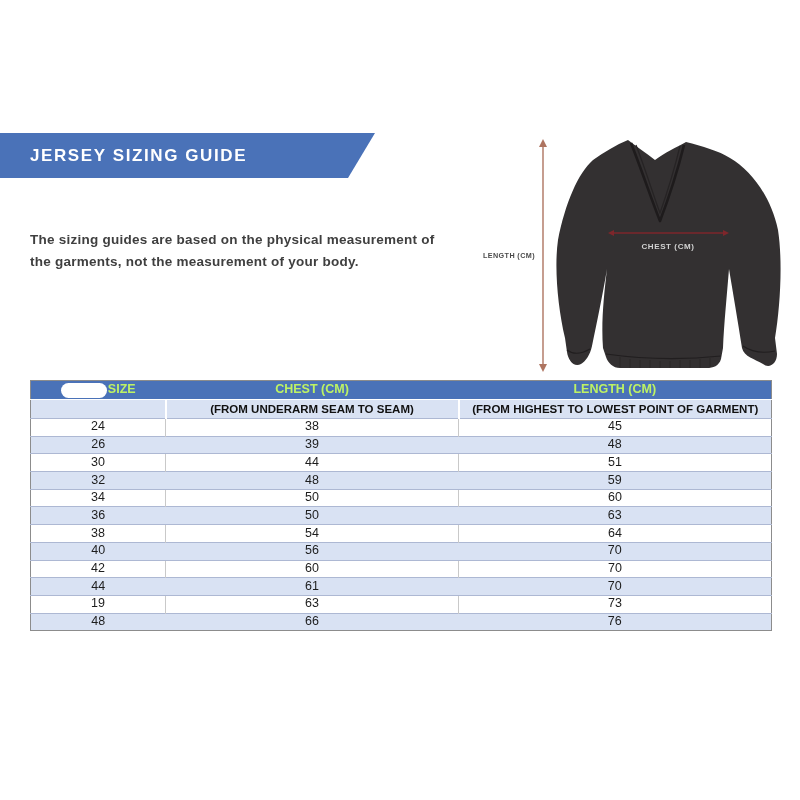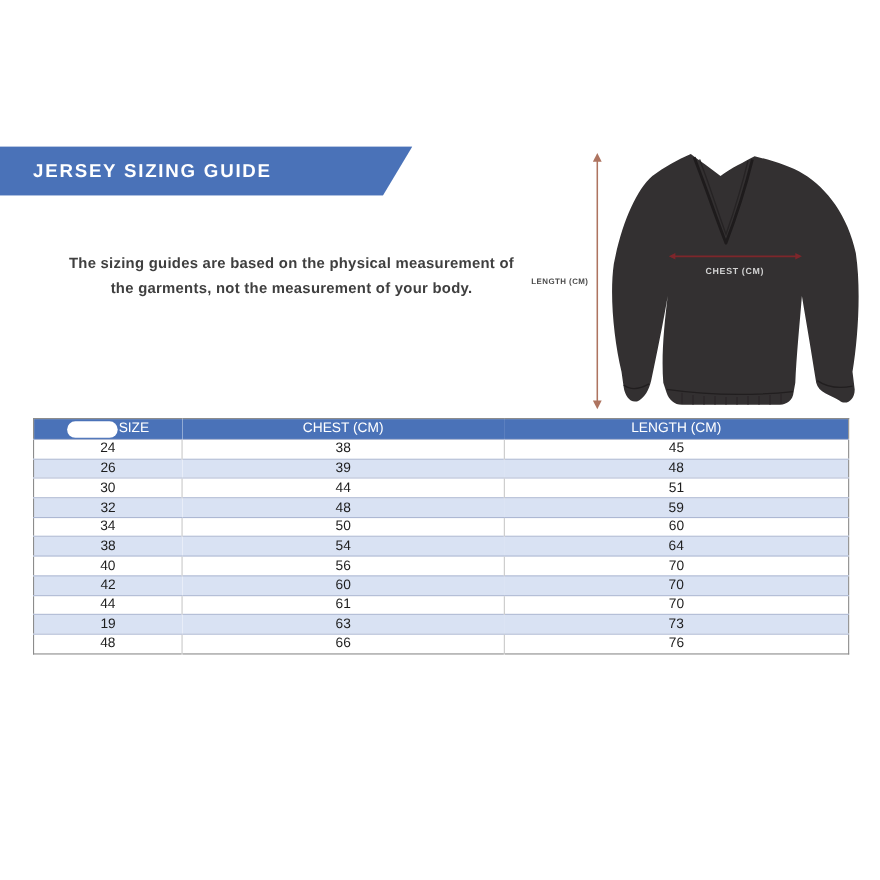--- a/index.html
+++ b/index.html
@@ -22,39 +22,39 @@
     clip-path:polygon(0 0,100% 0,calc(100% - 27px) 100%,0 100%);
     display:flex;align-items:center;
   }
   .banner-title{
     color:#ffffff;font-size:17px;font-weight:600;letter-spacing:1.6px;
     padding-left:30px;white-space:nowrap;
   }
 
   
   .intro{position:absolute;left:30px;top:229px;width:470px;color:#3f3f3f;}
-  .intro p{font-size:13.5px;font-weight:600;letter-spacing:0.25px;line-height:21.5px;text-align:center;}
+  .intro p{font-size:13.5px;font-weight:600;letter-spacing:0.25px;line-height:21.5px;}
   .intro p + p{margin-top:11px;}
   .hl{color:var(--highlight);}
 
   
   .diagram{position:absolute;left:480px;top:133px;width:320px;height:250px;}
 
   
   .size-table{
     position:absolute;left:30px;top:380px;width:741px;
     border-collapse:collapse;table-layout:fixed;
     border:1px solid #8c8c8c;
   }
   .size-table td,.size-table th{
     text-align:center;vertical-align:middle;padding:0;line-height:1.1;
     overflow:hidden;white-space:nowrap;
   }
   .size-table thead tr.head-main th{
-    background:var(--accent);color:#ffffff;font-size:12.5px;font-weight:400;height:19px;
+    background:var(--accent);color:#bef264;font-size:12.5px;font-weight:700;height:19px;
   }
   .size-table thead tr.head-sub th{
     background:var(--band);color:#111111;font-size:11.5px;font-weight:700;height:19px;
     border-top:1px solid #ffffff;
   }
   .size-table thead tr.head-sub th + th{border-left:2px solid #ffffff;}
   .size-table tbody td{
     font-size:12.5px;color:#1d1d1d;height:17.7px;border-top:1px solid #adb8d3;
   }
   .size-table tbody tr:nth-child(odd){background:#ffffff;}
@@ -161,20 +161,25 @@
       <tr class="head-main">
         <th>
           <span class="size-head-wrap">
             <span class="size-pill"></span>
             <span>SIZE</span>
           </span>
         </th>
         <th>CHEST (CM)</th>
         <th>LENGTH (CM)</th>
       </tr>
+      <tr class="head-sub">
+        <th></th>
+        <th>(FROM UNDERARM SEAM TO SEAM)</th>
+        <th>(FROM HIGHEST TO LOWEST POINT OF GARMENT)</th>
+      </tr>
     </thead>
     <tbody>
         <tr>
           <td>24</td>
           <td>38</td>
           <td>45</td>
         </tr>
         <tr>
           <td>26</td>
           <td>39</td>
@@ -189,20 +194,25 @@
           <td>32</td>
           <td>48</td>
           <td>59</td>
         </tr>
         <tr>
           <td>34</td>
           <td>50</td>
           <td>60</td>
         </tr>
         <tr>
+          <td>36</td>
+          <td>50</td>
+          <td>63</td>
+        </tr>
+        <tr>
           <td>38</td>
           <td>54</td>
           <td>64</td>
         </tr>
         <tr>
           <td>40</td>
           <td>56</td>
           <td>70</td>
         </tr>
         <tr>

